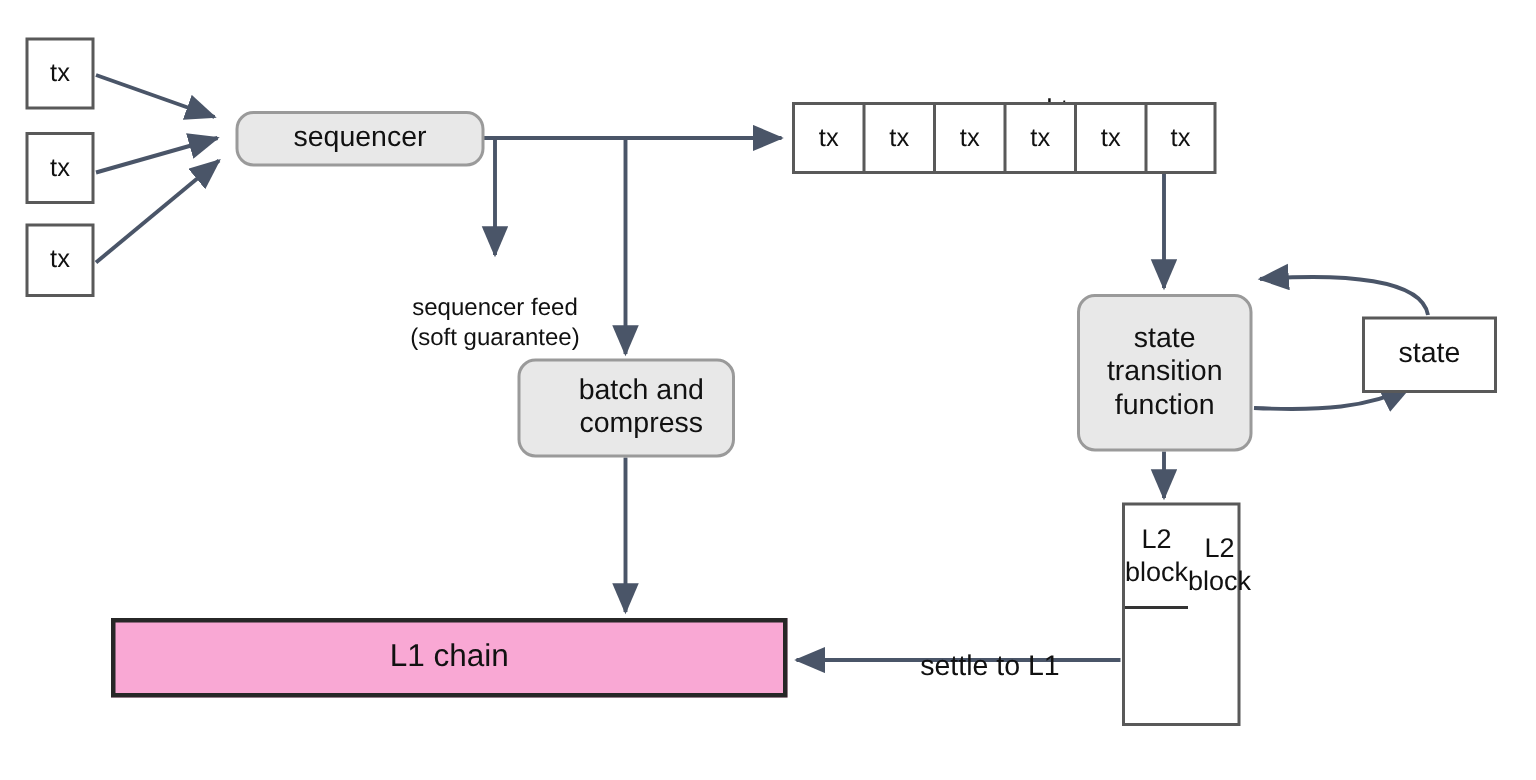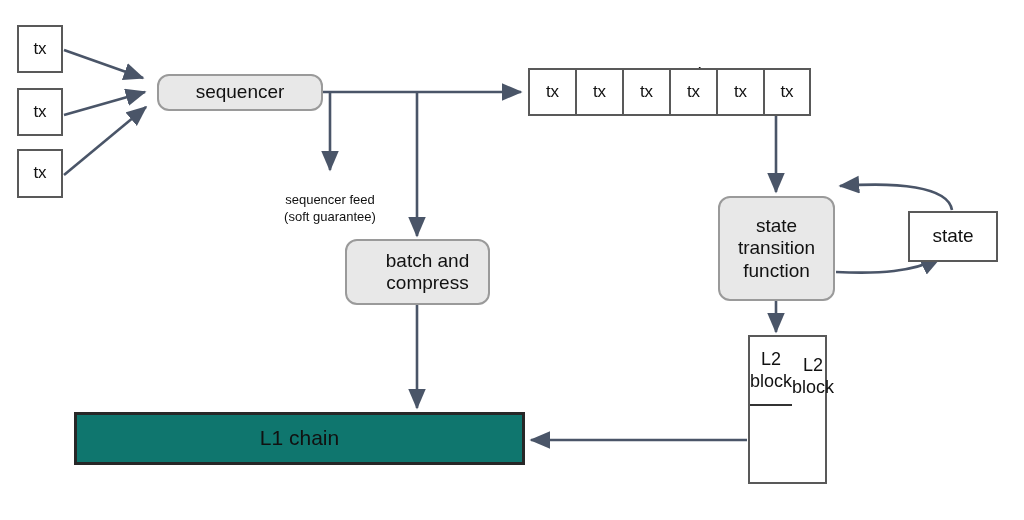--- a/index.html
+++ b/index.html
@@ -34,21 +34,21 @@
     color: #111111;
     line-height: 1.18;
   }
   
   .box-plain {
     background: #ffffff;
     border: 2px solid #595959;
   }
   
   .box-strong {
-    background: #0f766e;
+    background: #f9a8d4;
     border: 3px solid #272727;
   }
   
   .box-round {
     background: #e8e8e8;
     border: 2px solid #9a9a9a;
     border-radius: 12px;
   }
   .label-text {
     position: absolute;
@@ -142,21 +142,21 @@
     <span>tx</span>
   </div>
   <div class="node box-plain" style="left:17px; top:149px; width:46px; height:49px; font-size:17px;">
     <span>tx</span>
   </div>
 
   <div class="node box-round" style="left:157px; top:74px; width:166px; height:37px; font-size:19px;">
     <span>sequencer</span>
   </div>
 
-  <div class="label-text" style="left:190px; top:176px; width:280px; font-size:13px;">
+  <div class="label-text" style="left:190px; top:176px; width:280px; font-size:16px;">
     <span>sequencer feed
 (soft guarantee)</span>
   </div>
 
   <div class="label-text" style="left:529px; top:38px; width:282px; font-size:19px;">
     <span>sequenced txs</span>
   </div>
 
   <div class="tx-strip" style="left:528px; top:68px; width:283px; height:48px; font-size:17px;">
     <div class="cell" style="width:47px;">
@@ -198,18 +198,21 @@
     <div class="l2cell" style="height:69px;">
       <span style="white-space:pre-line;">L2
 block</span>
     </div>
     <div class="l2cell" style="height:80px;">
       <span style="white-space:pre-line;">L2
 block</span>
     </div>
   </div>
 
+  <div class="label-text" style="left:575px; top:409px; width:170px; font-size:19px;">
+    <span>settle to L1</span>
+  </div>
 
   <div class="node box-strong" style="left:74px; top:412px; width:451px; height:53px; font-size:21px;">
     <span>L1 chain</span>
   </div>
 
 </div>
 
 </body></html>

